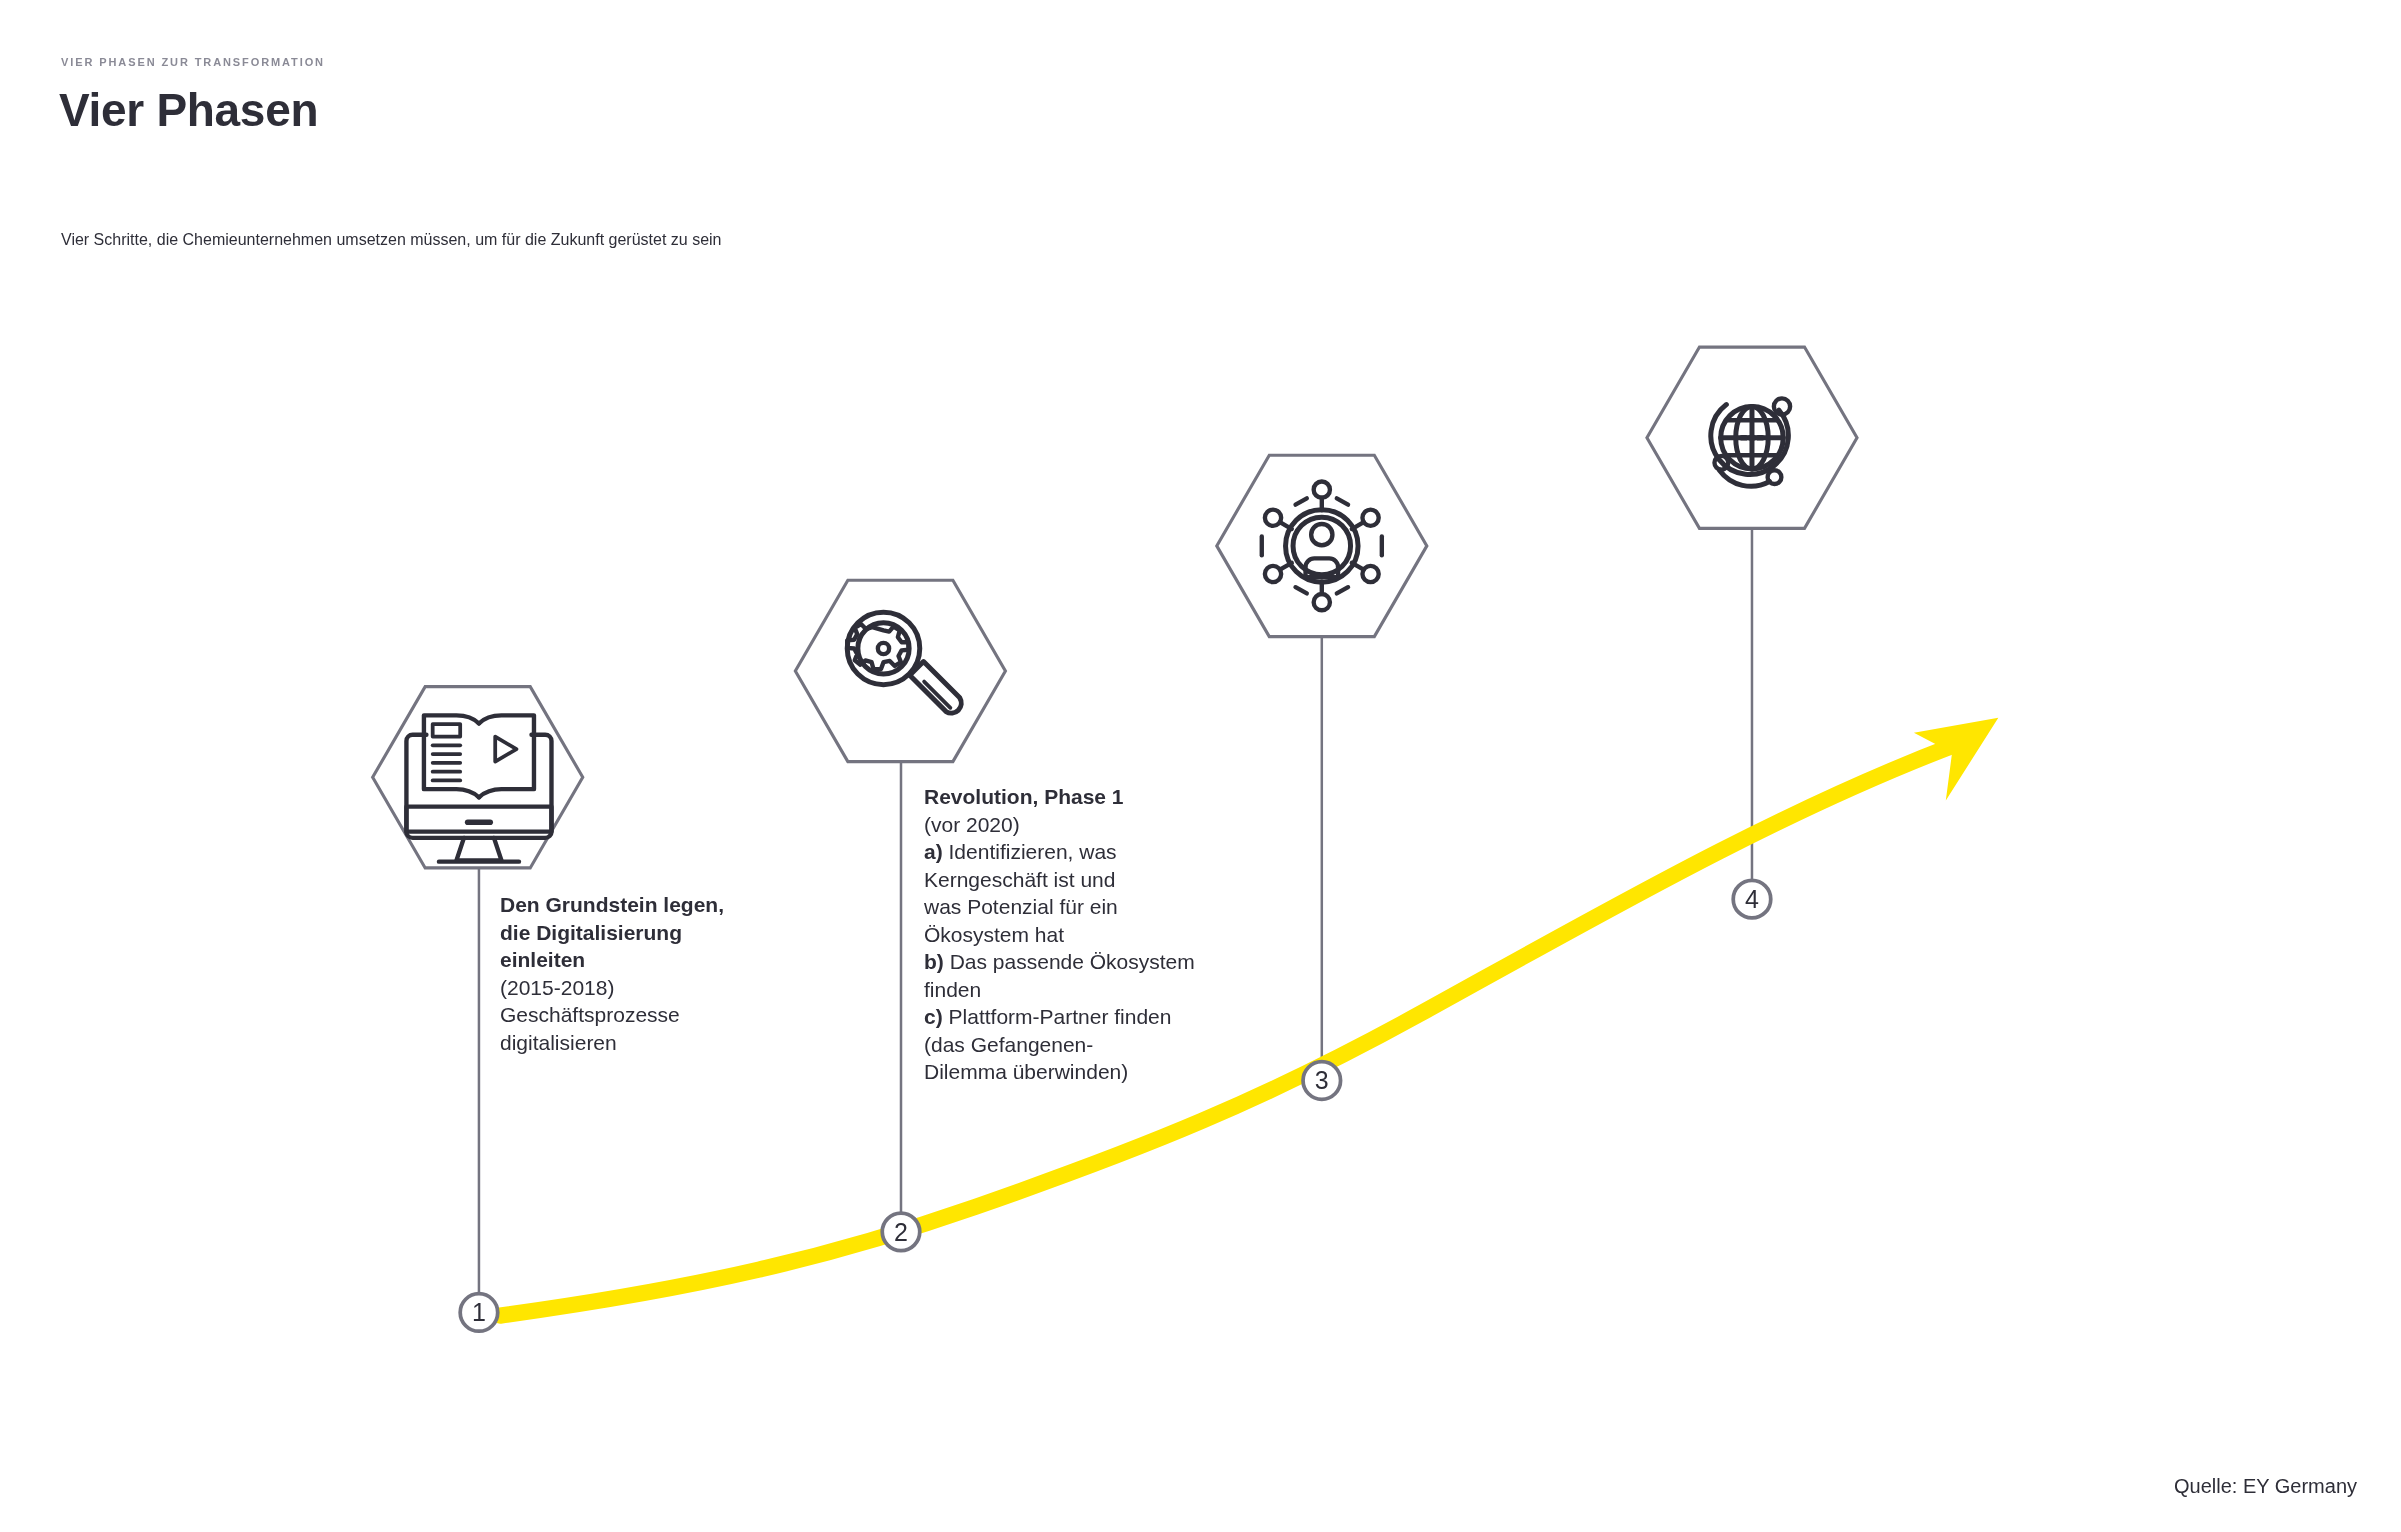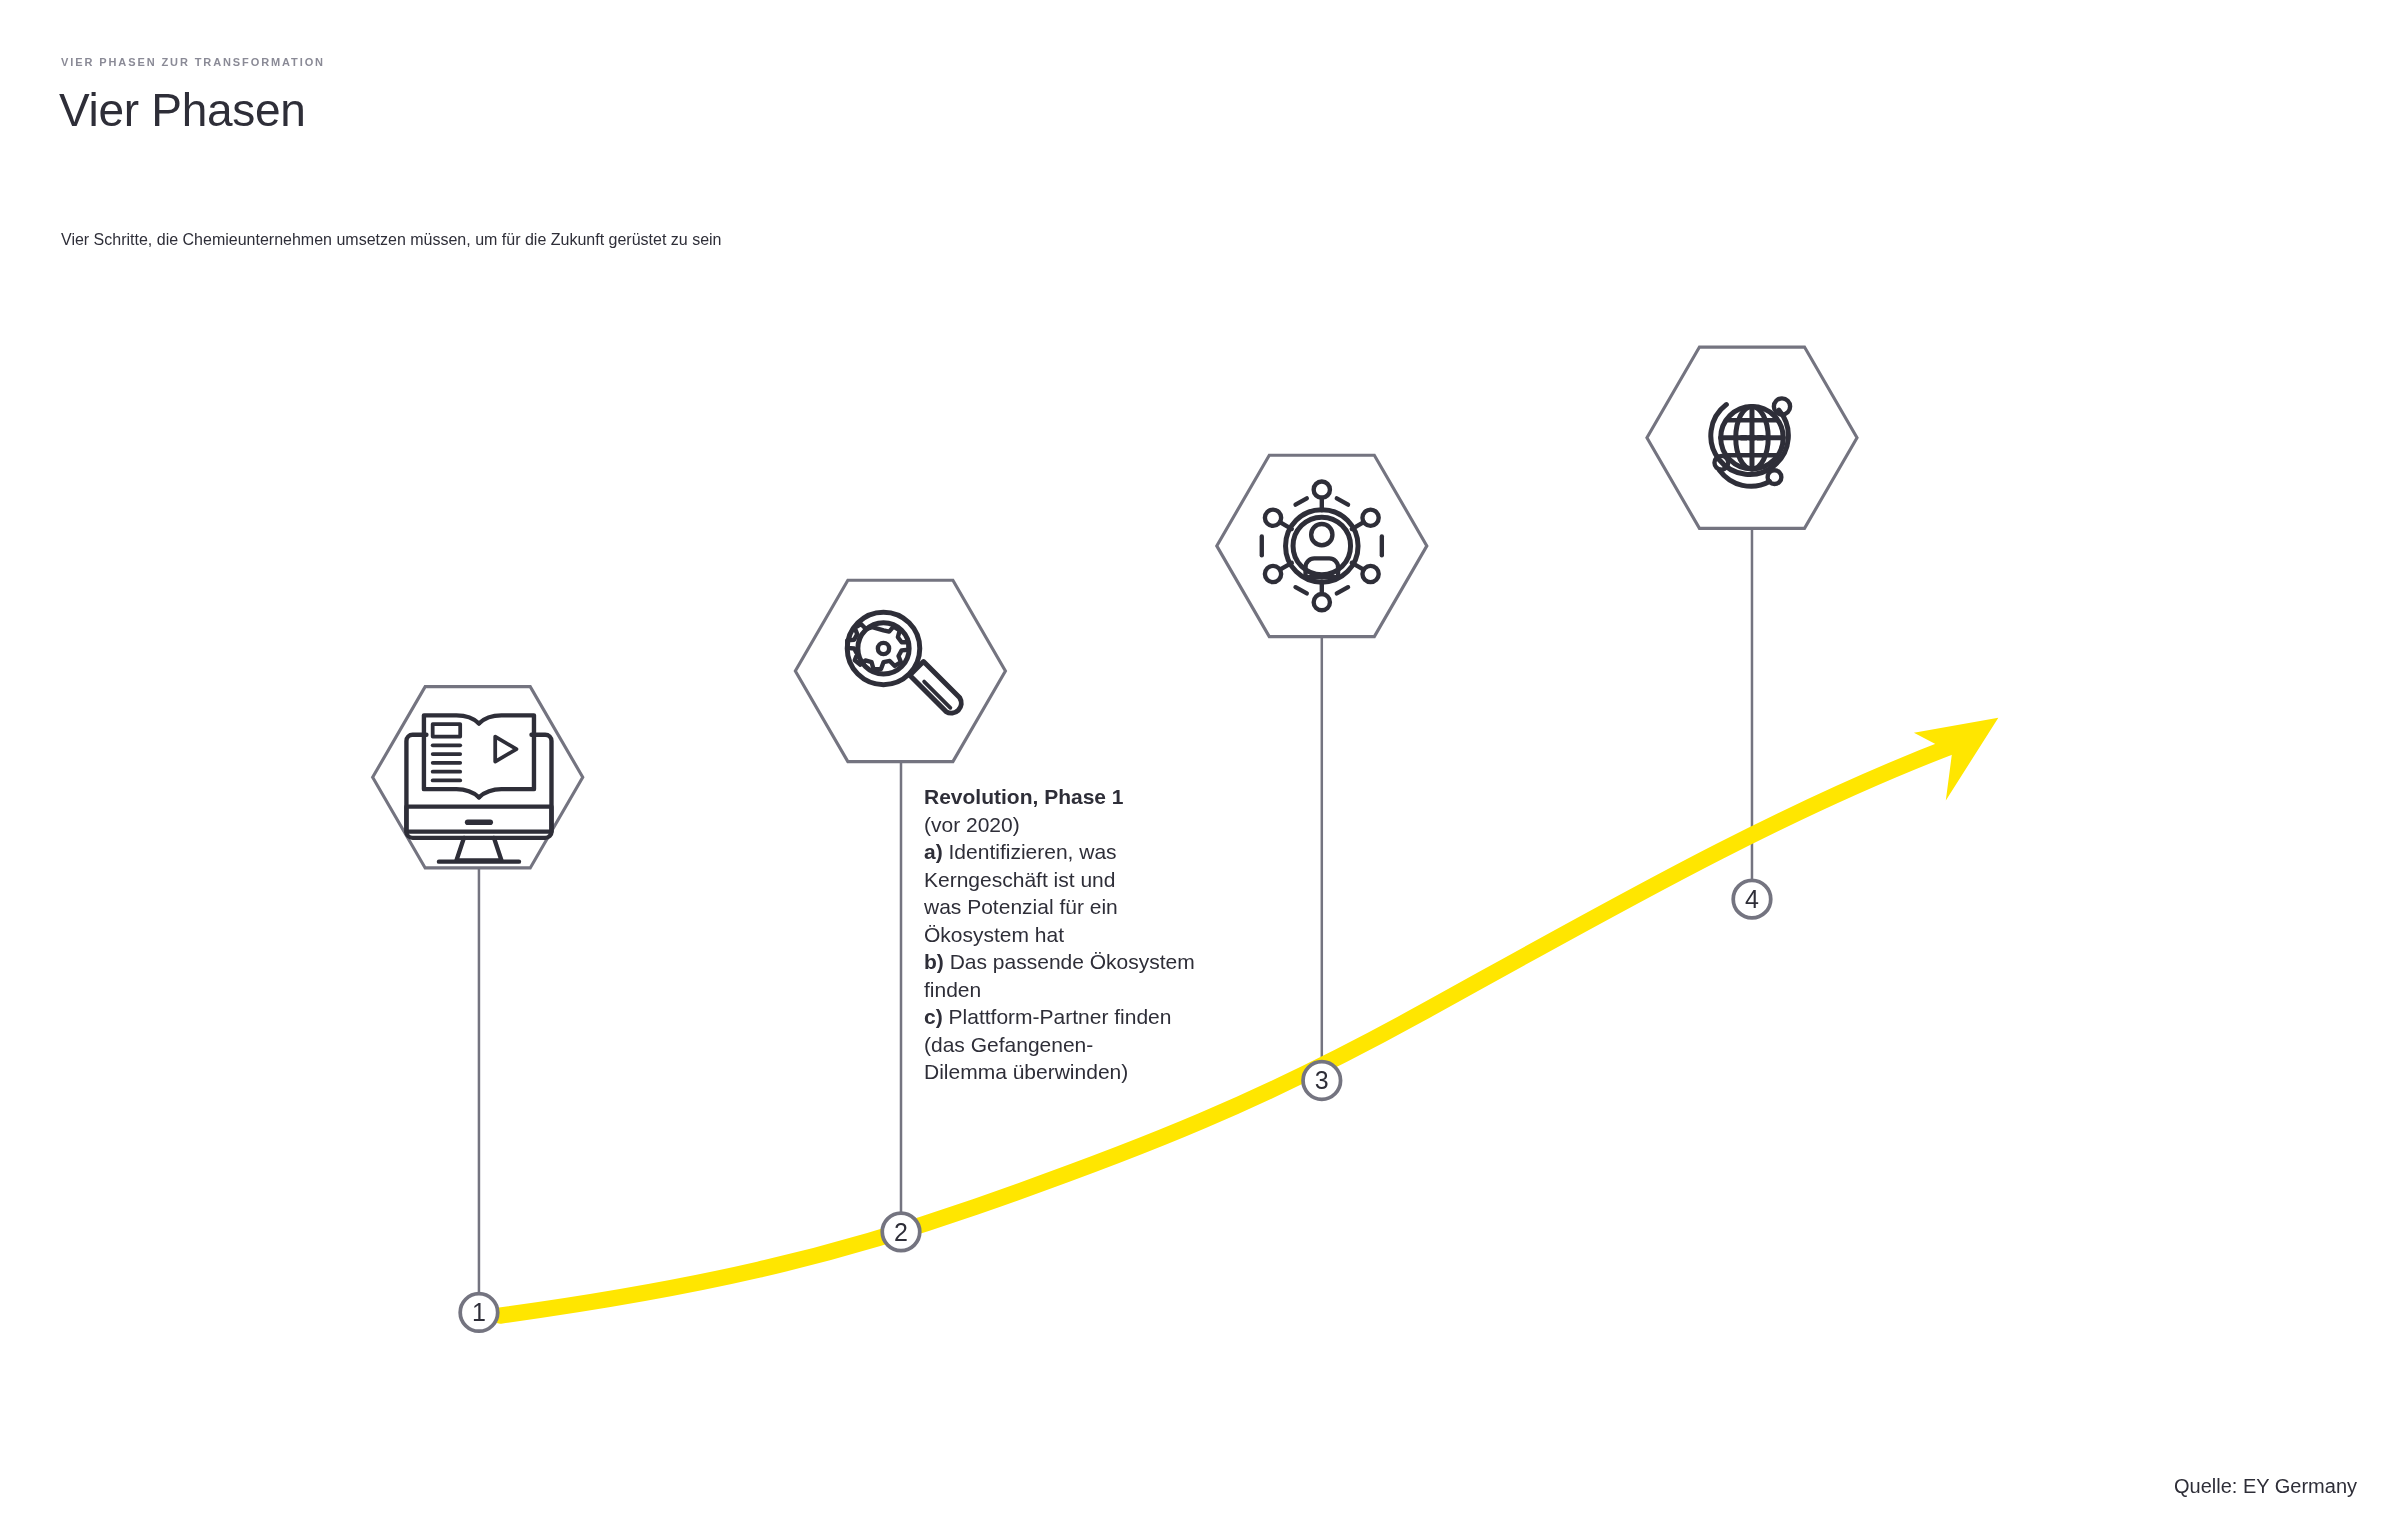--- a/index.html
+++ b/index.html
@@ -30,21 +30,21 @@
     font-weight: 700;
     color: #8a8a96;
     text-transform: uppercase;
     white-space: nowrap;
   }
   .page-title {
     position: absolute;
     left: 59px;
     top: 83px;
     font-size: 46px;
-    font-weight: 400;
+    font-weight: 700;
     color: #2e2e38;
     letter-spacing: -0.3px;
     white-space: nowrap;
   }
   .subtitle {
     position: absolute;
     left: 61px;
     top: 231px;
     font-size: 16px;
     font-weight: 400;
@@ -207,20 +207,28 @@
     <g>
       <circle cx="2114" cy="1728" r="30" fill="#ffffff" stroke="#747480" stroke-width="6"></circle>
       <text x="2114" y="1742" text-anchor="middle" font-family="Liberation Sans, sans-serif" font-size="40" fill="#2e2e38">3</text>
     </g>
     <g>
       <circle cx="2802" cy="1438" r="30" fill="#ffffff" stroke="#747480" stroke-width="6"></circle>
       <text x="2802" y="1452" text-anchor="middle" font-family="Liberation Sans, sans-serif" font-size="40" fill="#2e2e38">4</text>
     </g>
   </svg>
 
+  <div class="phase-label" id="label-1">
+    <span class="pl-title">Den Grundstein legen,</span>
+    <span class="pl-title">die Digitalisierung</span>
+    <span class="pl-title">einleiten</span>
+    <span class="pl-line">(2015-2018)</span>
+    <span class="pl-line">Geschäftsprozesse</span>
+    <span class="pl-line">digitalisieren</span>
+  </div>
 
   <div class="phase-label" id="label-2">
     <span class="pl-title">Revolution, Phase 1</span>
     <span class="pl-line">(vor 2020)</span>
 
     <span class="pl-line"><b>a)</b> <span>Identifizieren, was</span></span>
     <span class="pl-line">Kerngeschäft ist und</span>
     <span class="pl-line">was Potenzial für ein</span>
     <span class="pl-line">Ökosystem hat</span>
 

